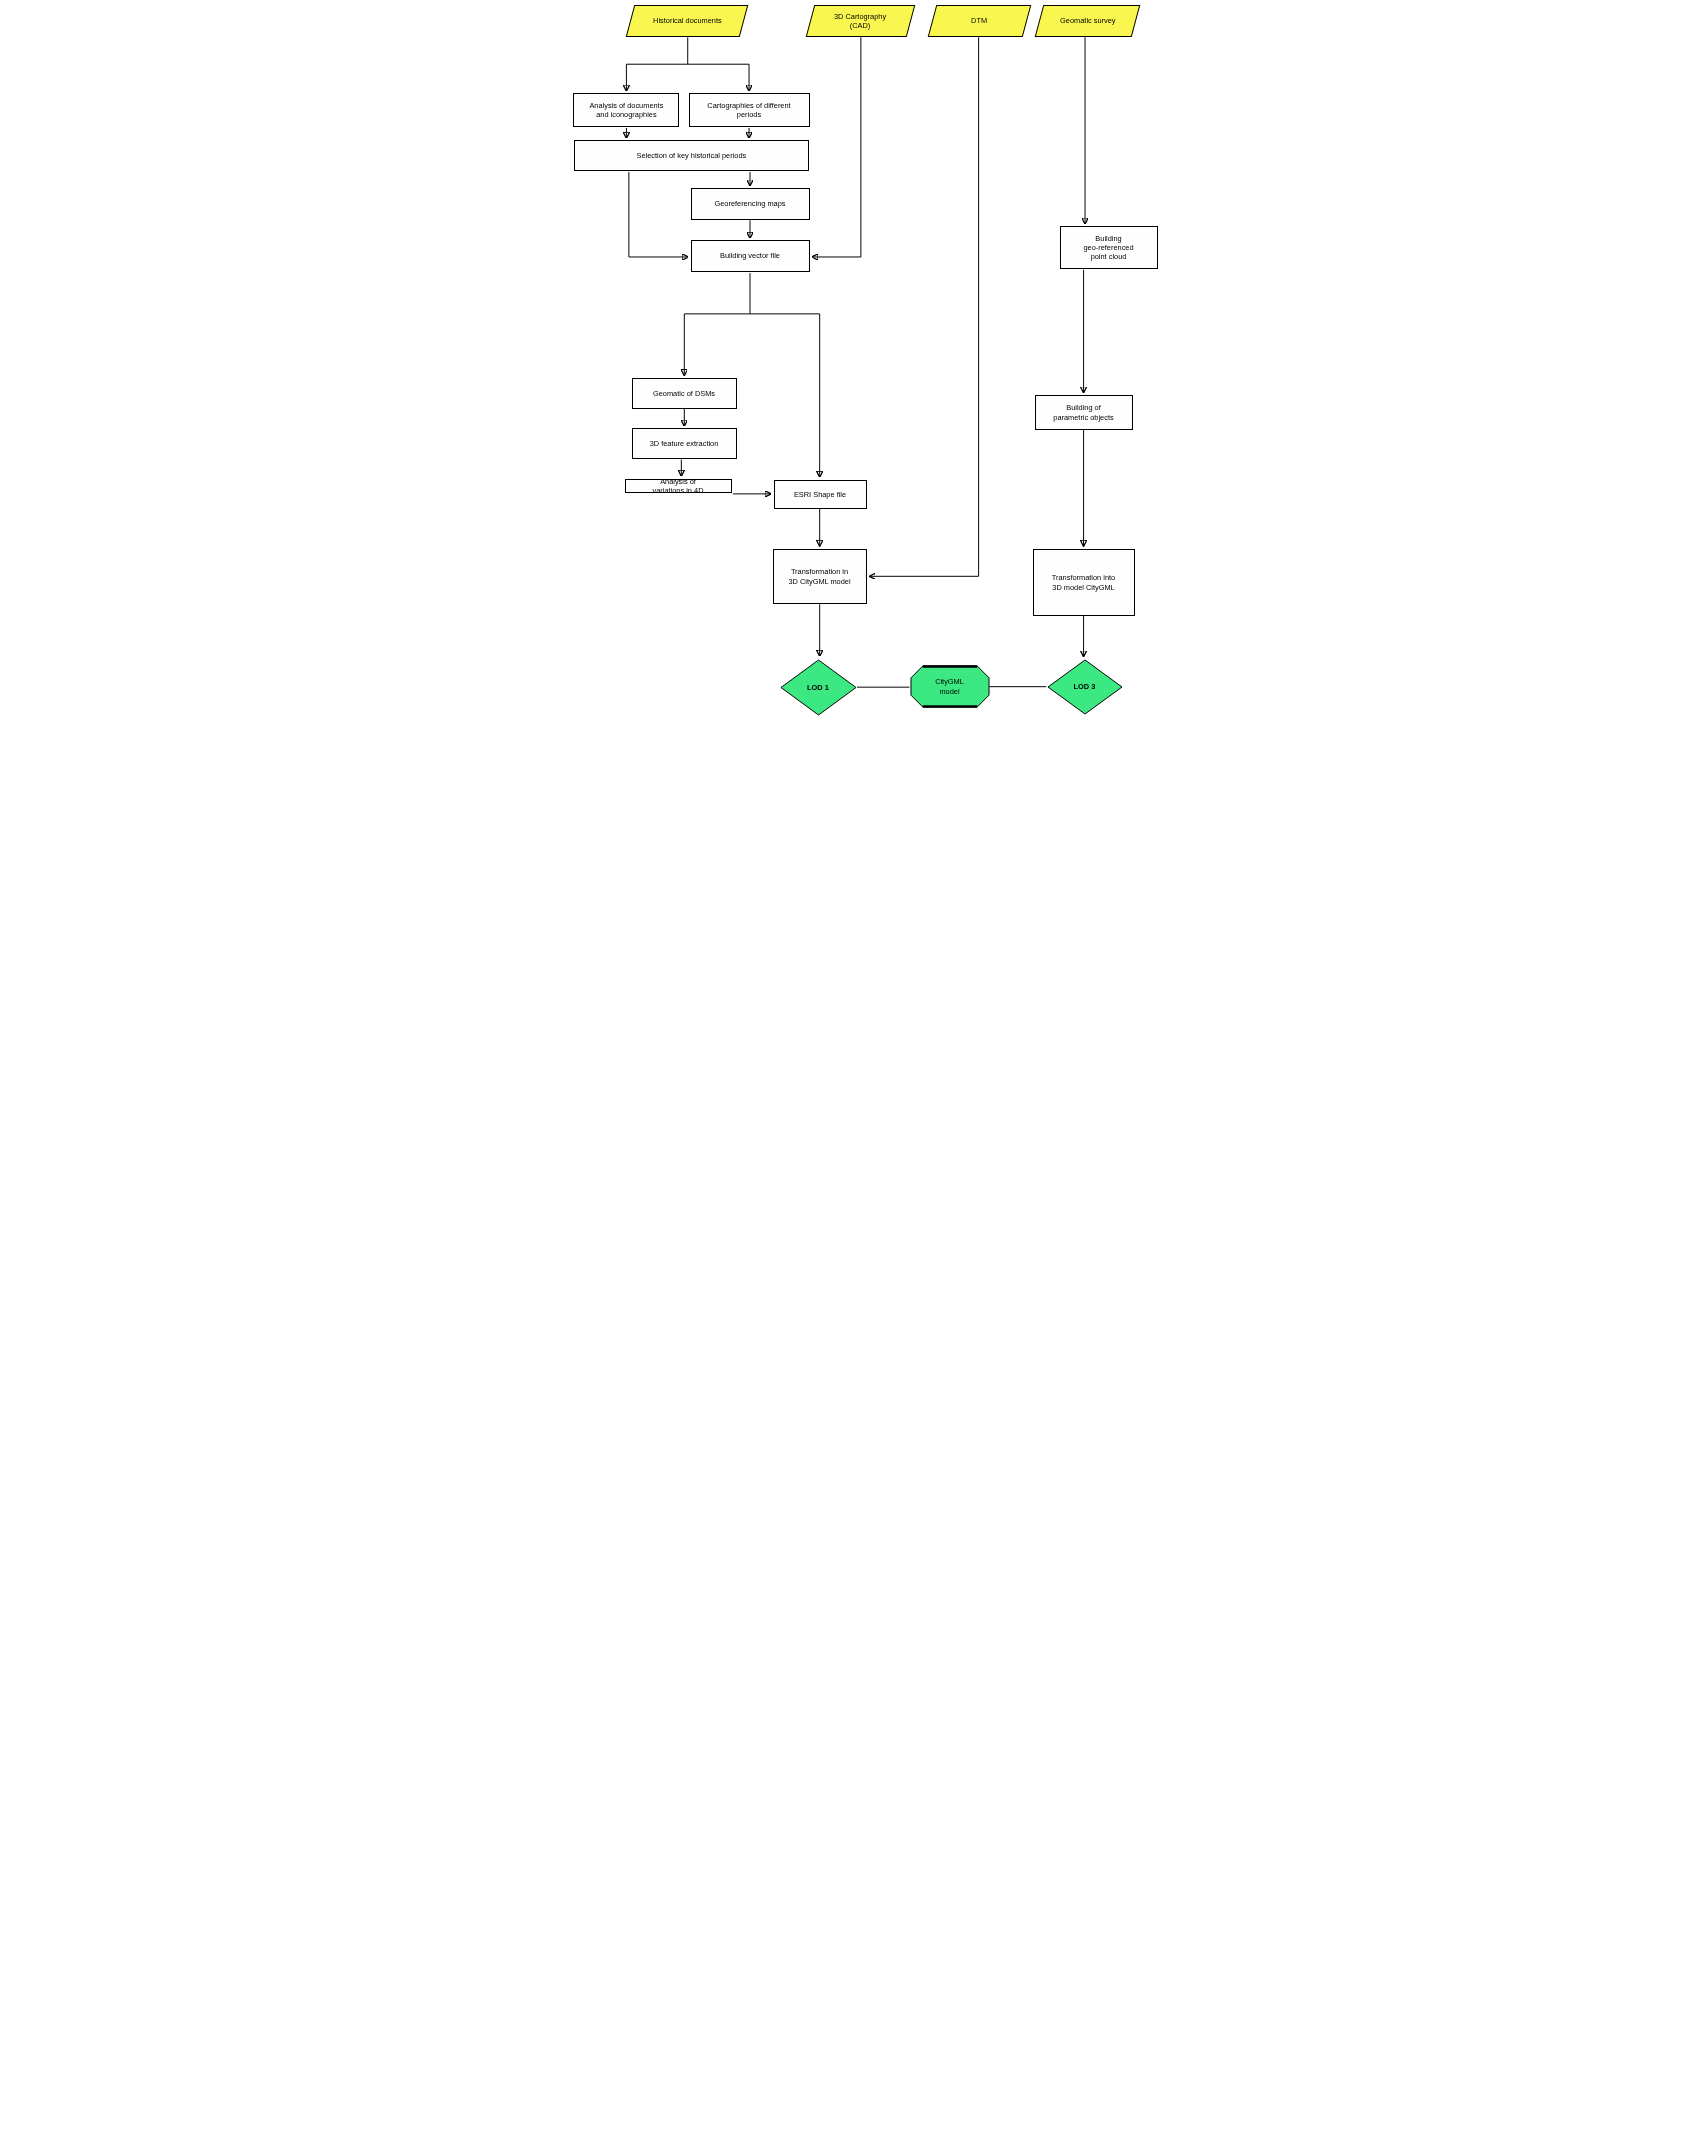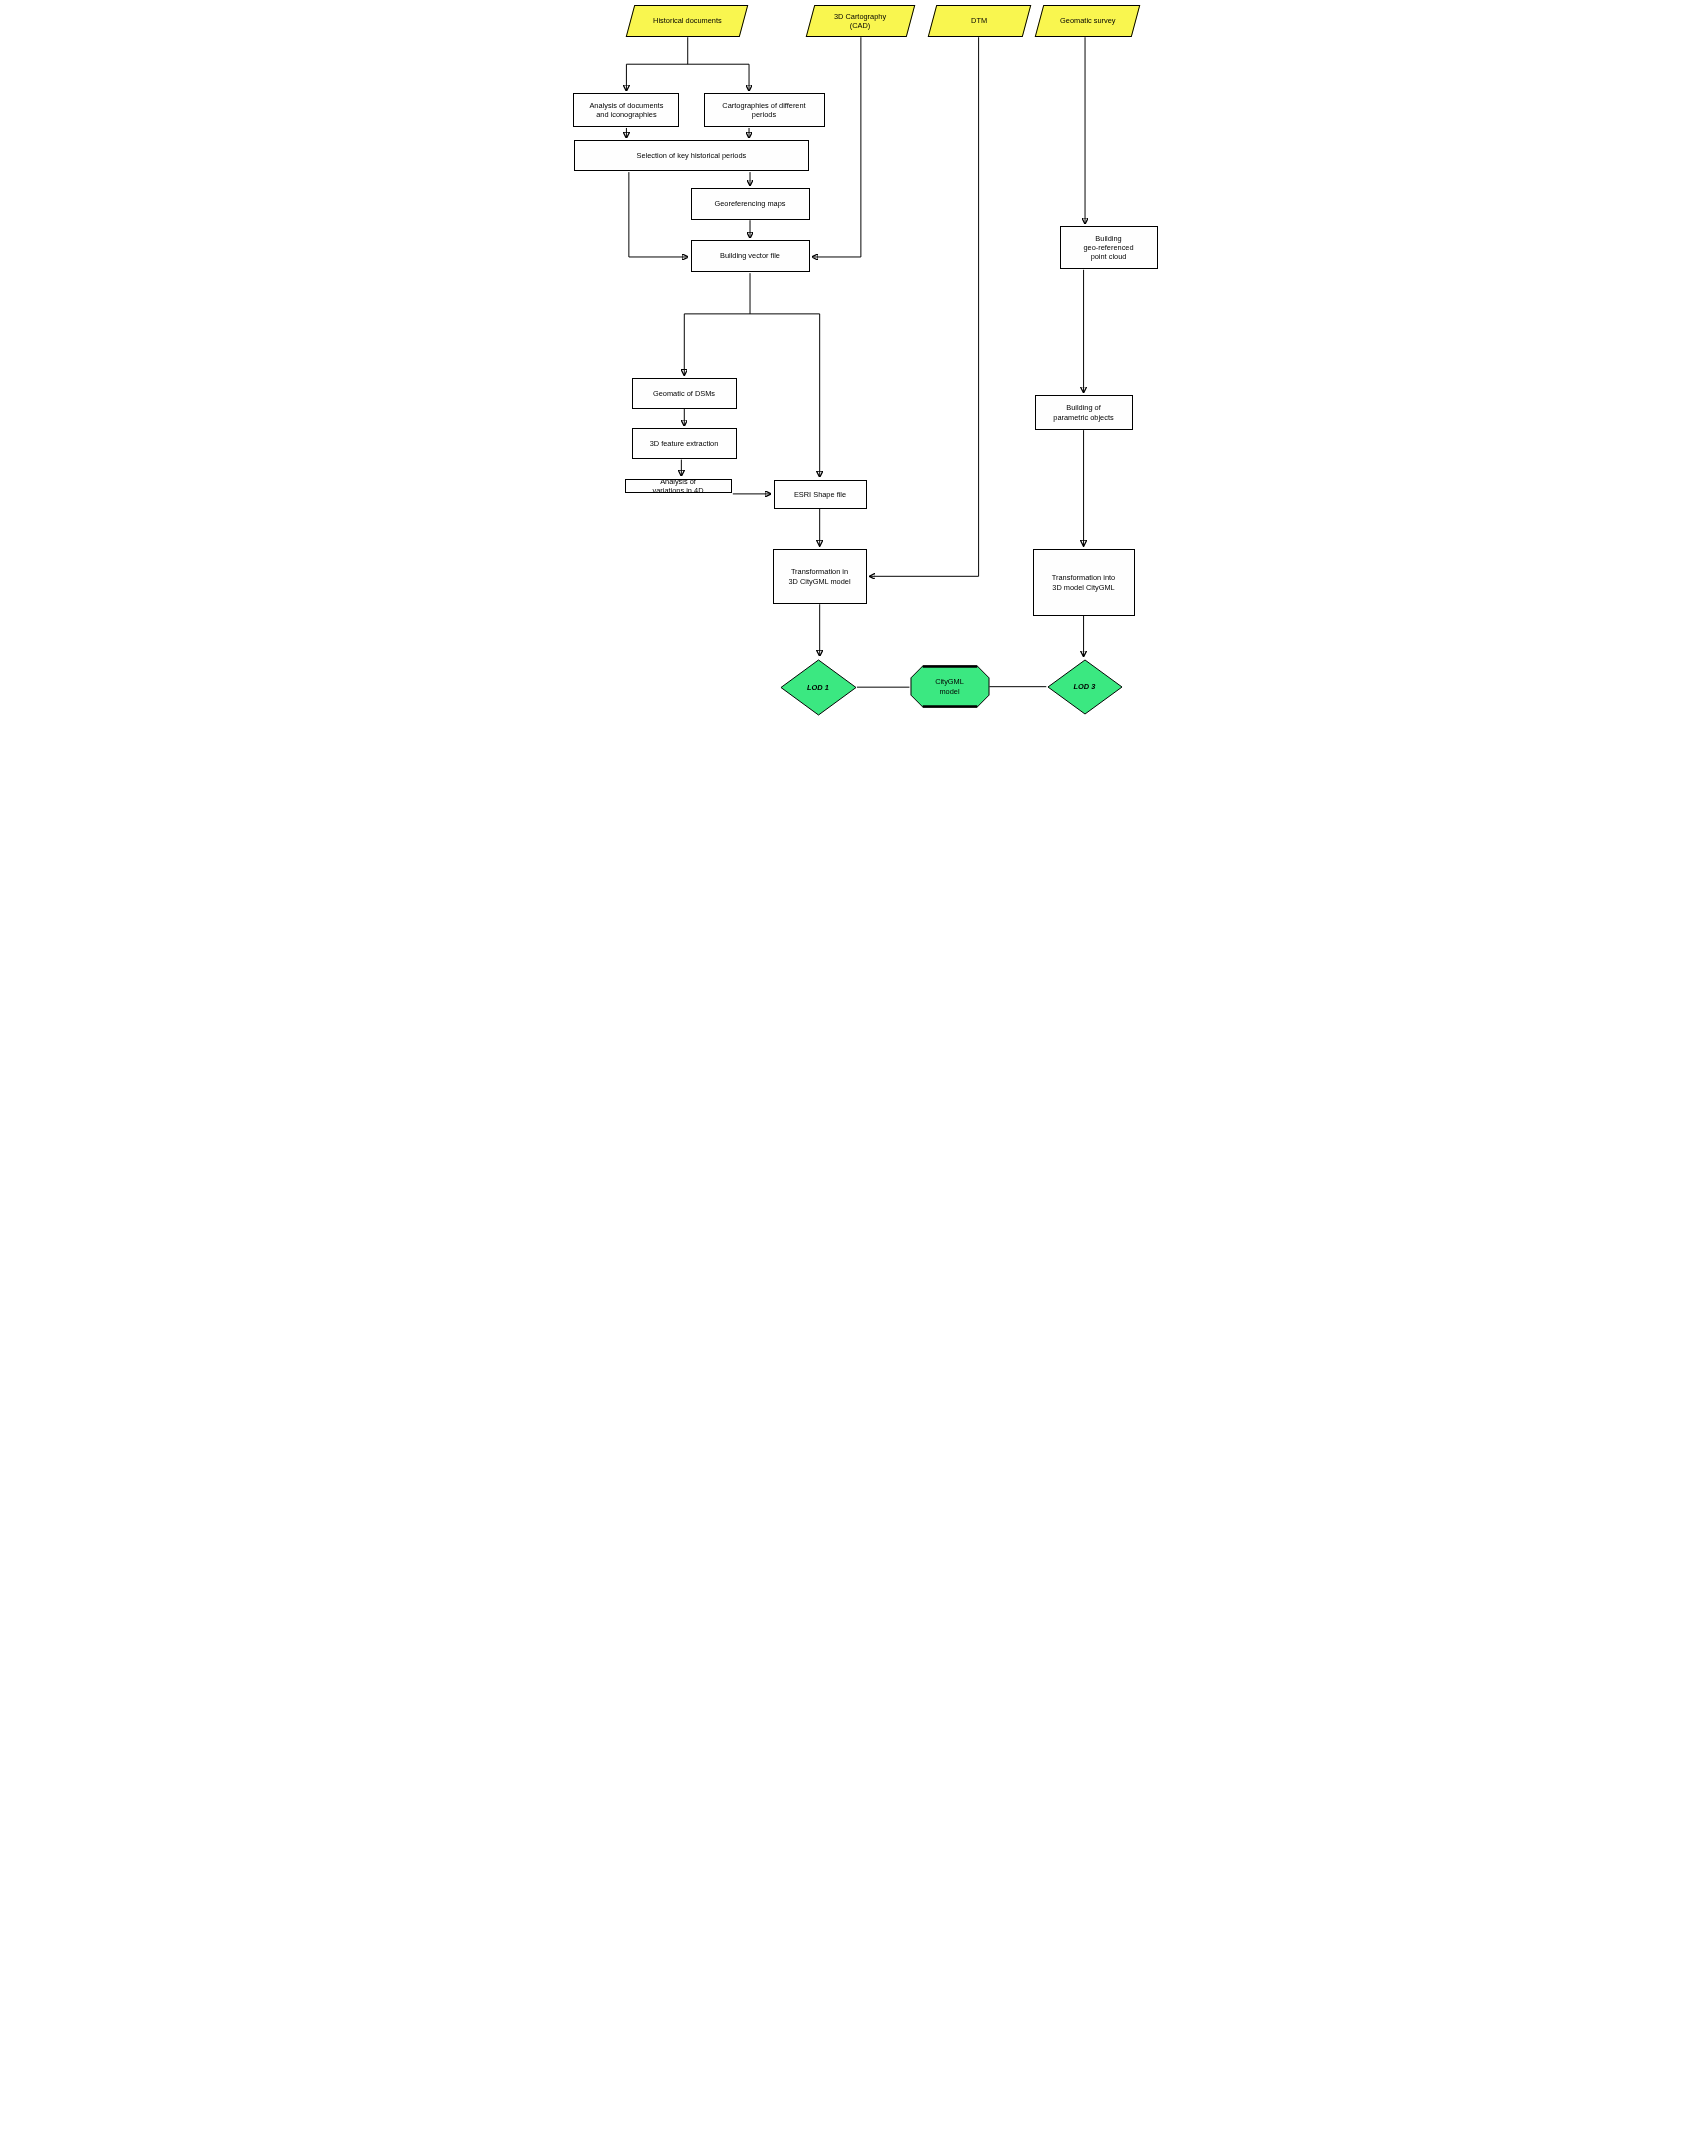--- a/index.html
+++ b/index.html
@@ -30,21 +30,21 @@
     background:#f9f64f;
     border:solid #000;
     border-width:1.5px 1px;
     transform:skewX(-15deg);
   }
   .para .lbl{transform:skewX(15deg);}
   .gem{background:transparent;border:none;}
   .gem svg.shape{position:absolute;left:0;top:0;width:100%;height:100%;z-index:1;}
   .gem svg.shape polygon{fill:#3be881;stroke:#000;stroke-width:2;}
   .gem svg.shape path.thick{stroke:#000;stroke-width:5;fill:none;}
-  .bold{font-weight:bold;font-style:italic;}
+  .bold{font-weight:bold;}
 </style>
 </head>
 <body>
 
 <div class="canvas">
 
   <svg class="wires" viewBox="0 0 1160 1464">
     <defs>
       <marker id="arr" viewBox="0 0 10 10" refX="9" refY="5" markerWidth="6.5" markerHeight="6.5" orient="auto-start-reverse" markerUnits="strokeWidth">
         <path d="M0 0 L10 5 L0 10 Z" fill="#000" stroke="none"></path>
@@ -89,21 +89,21 @@
     <span class="lbl">DTM</span>
   </div>
   <div class="node para" style="left:469px;top:4.9px;width:97px;height:32px">
     <span class="lbl">Geomatic survey</span>
   </div>
 
   <div class="node box" style="left:3.9px;top:93px;width:106px;height:34px">
     <span class="lbl">Analysis of documents
 and iconographies</span>
   </div>
-  <div class="node box" style="left:134px;top:93px;width:121px;height:34px">
+  <div class="node box" style="left:119px;top:93px;width:121px;height:34px">
     <span class="lbl">Cartographies of different
 periods</span>
   </div>
   <div class="node box" style="left:4.4px;top:140px;width:235px;height:31px">
     <span class="lbl">Selection of key historical periods</span>
   </div>
   <div class="node box" style="left:121px;top:188px;width:119px;height:32px">
     <span class="lbl">Georeferencing maps</span>
   </div>
   <div class="node box" style="left:121px;top:240px;width:119px;height:32px">

